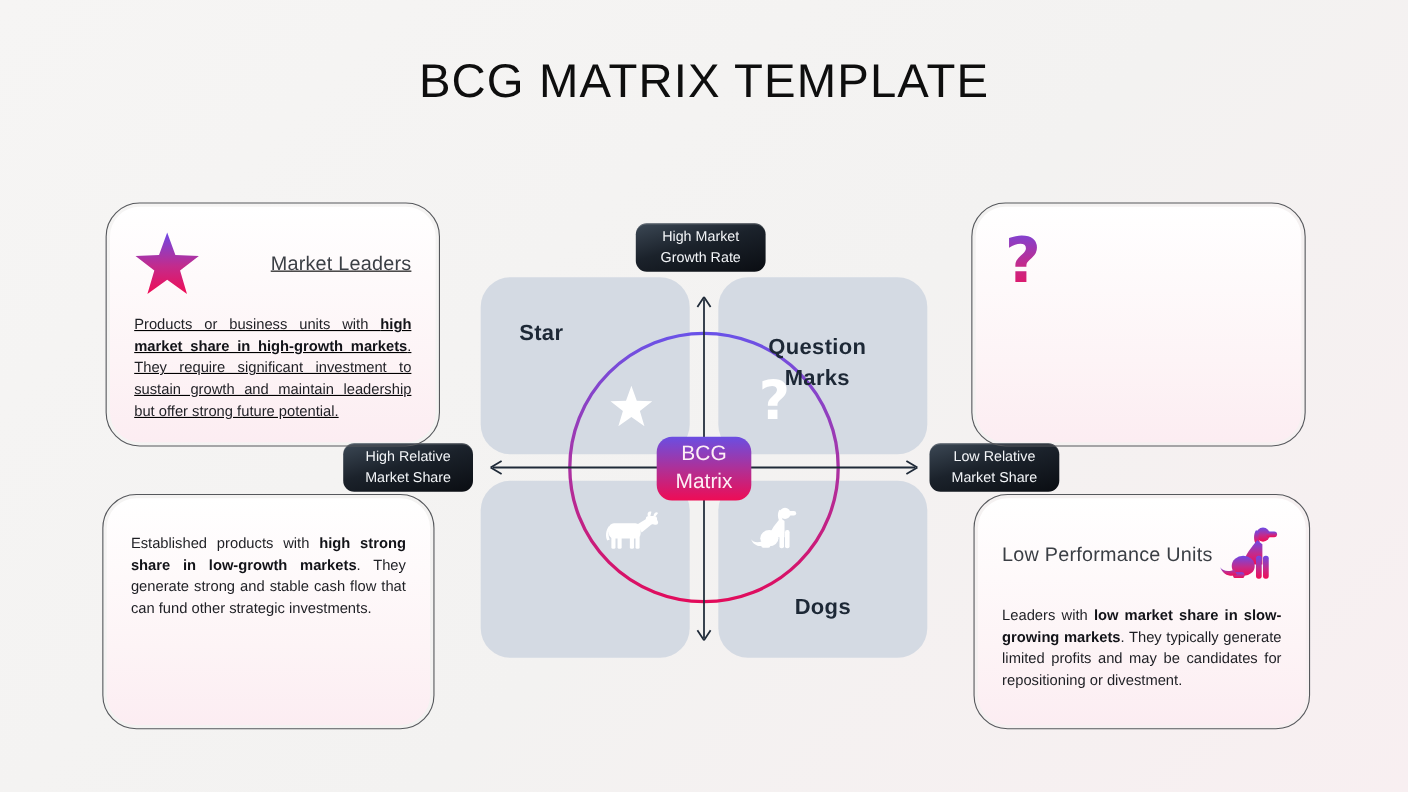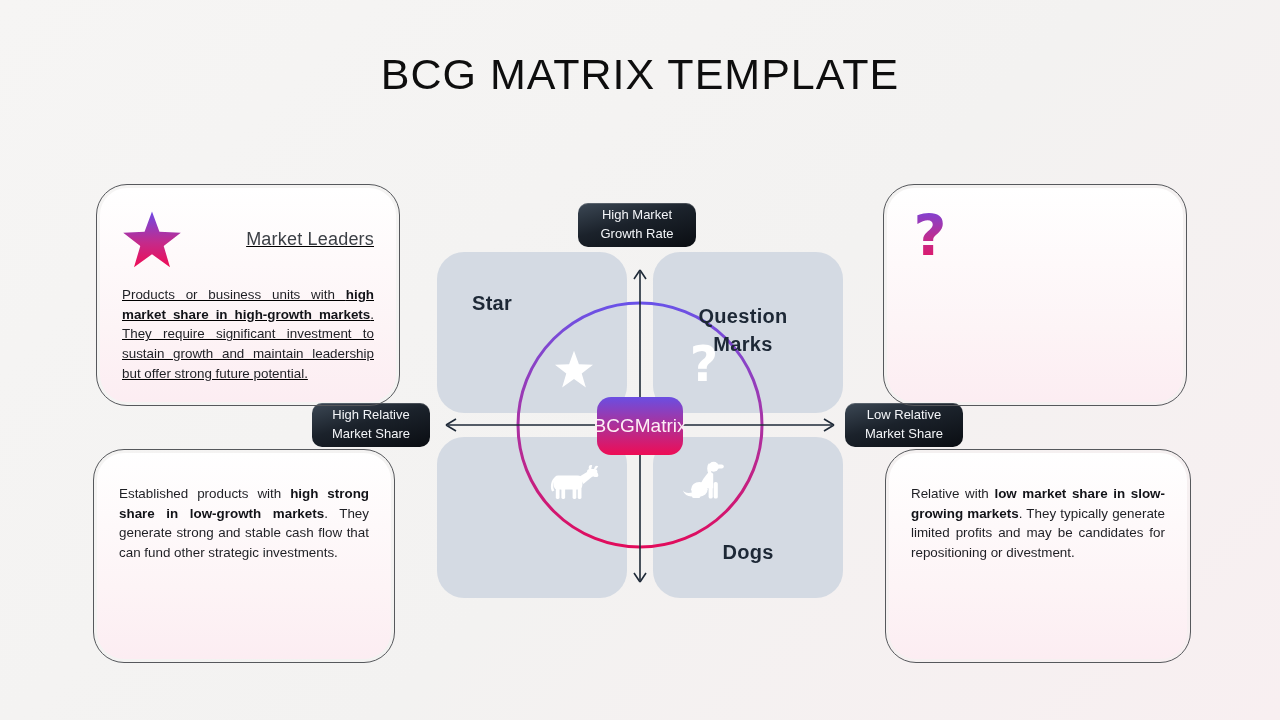--- a/index.html
+++ b/index.html
@@ -47,21 +47,21 @@
 
   
   .overlay { position:absolute; left:0; top:0; width:1280px; height:720px; pointer-events:none; }
 
   
   .badge {
     position:absolute; left:597px; top:397px; width:86px; height:58px;
     border-radius:14px;
     background:linear-gradient(180deg,#6a4ee2 0%,#b52d90 55%,#ee0c55 100%);
     color:#fdeef5; font-size:19px; line-height:1.35;
-    display:flex; flex-direction:row; align-items:center; justify-content:center;
+    display:flex; flex-direction:column; align-items:center; justify-content:center;
   }
   
   .pill {
     position:absolute; width:118px; height:44px; border-radius:10px;
     background:linear-gradient(165deg,#3c4855 0%,#1b222b 45%,#0a0d12 100%);
     box-shadow:inset 0 1px 0 rgba(255,255,255,.18);
     color:#f3f5f8; font-size:13px; line-height:1.45; text-align:center;
     display:flex; align-items:center; justify-content:center; padding:4px 10px;
   }
   .pill-top    { left:578px; top:203px; }
@@ -206,16 +206,22 @@
           <use href="#sym-question" fill="url(#grad-icon)"></use>
         </svg>
     </div>
   </div>
 
   <div class="card card-bl">
     <p class="card-body"><span>Established products with </span><b>high strong share in low-growth markets</b><span>. They generate strong and stable cash flow that can fund other strategic investments.</span></p>
   </div>
 
   <div class="card card-br">
-    <p class="card-body"><span>Relative with </span><b>low market share in slow-growing markets</b><span>. They typically generate limited profits and may be candidates for repositioning or divestment.</span></p>
+    <div class="card-head">
+      <span class="card-title">Low Performance Units</span>
+      <svg width="58" height="56" viewBox="0 0 100 92" style="margin-left:-14px">
+          <use href="#sym-dog" fill="url(#grad-icon)"></use>
+        </svg>
+    </div>
+    <p class="card-body"><span>Leaders with </span><b>low market share in slow-growing markets</b><span>. They typically generate limited profits and may be candidates for repositioning or divestment.</span></p>
   </div>
 
 </div>
 
 </body></html>

